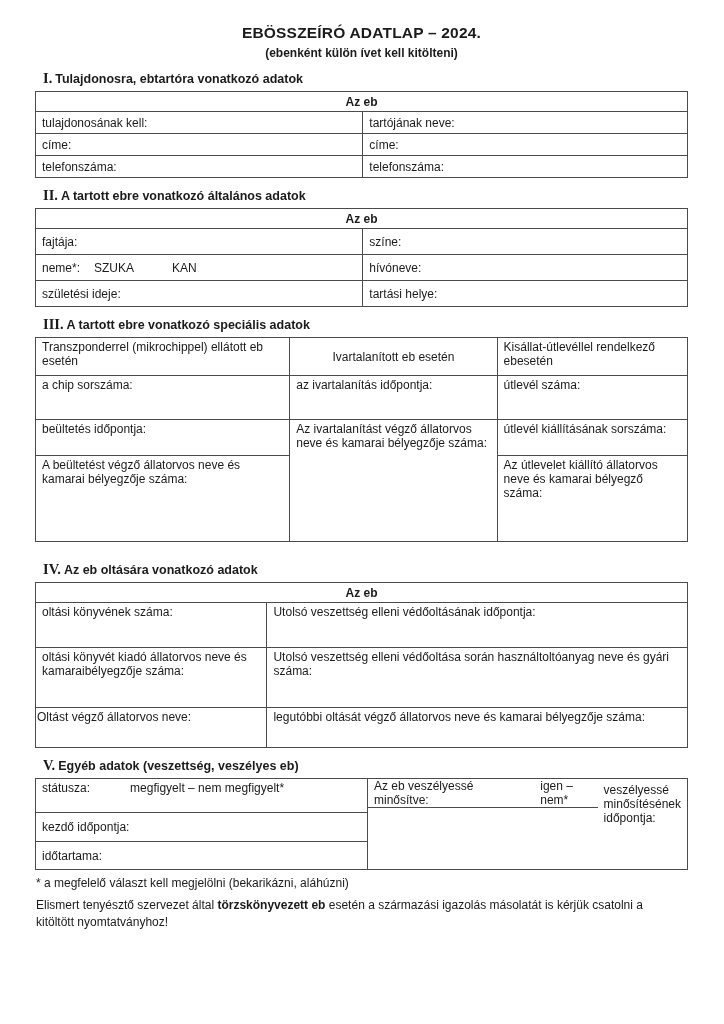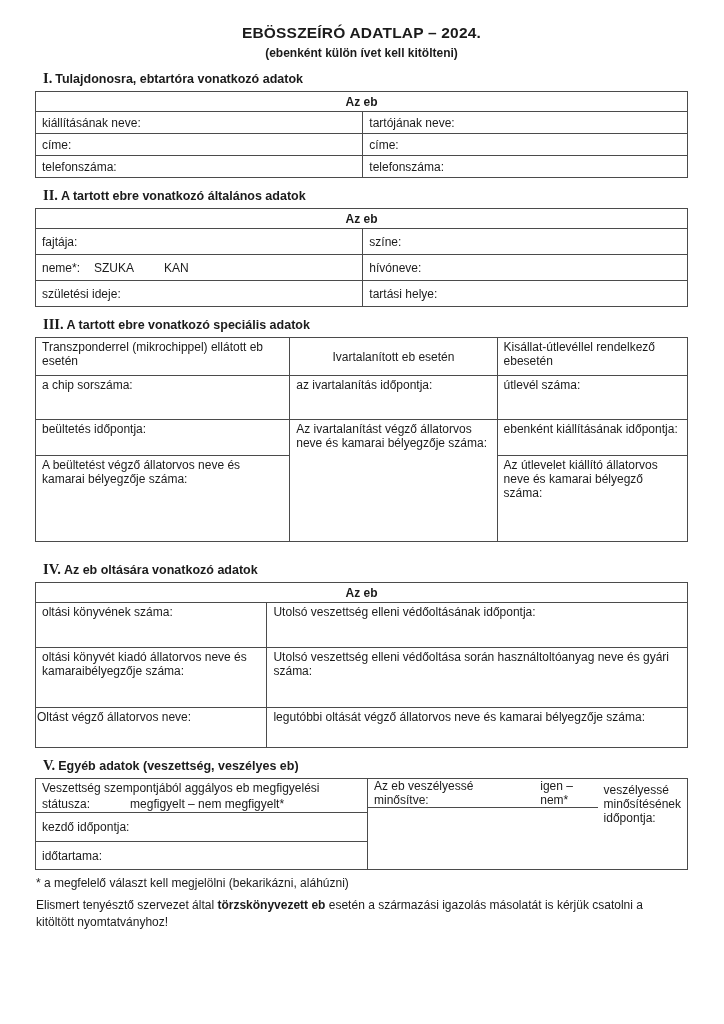--- a/index.html
+++ b/index.html
@@ -18,21 +18,21 @@
 
   table.tbl { width:100%; border-collapse:collapse; table-layout:fixed; }
   table.tbl th, table.tbl td { border:1px solid #4b4b4b; font-size:12px; font-weight:normal; padding:2px 6px; }
   table.tbl th.azeb { text-align:center; font-weight:bold; height:20px; }
 
   .tbl1 td { height:22px; vertical-align:middle; }
   .tbl1 col.c1, .tbl2 col.c1 { width:50.2%; }
 
   .tbl2 td { height:26px; vertical-align:middle; }
   .opt1 { margin-left:14px; }
-  .opt2 { margin-left:30px; }
+  .opt2 { margin-left:38px; }
 
   .tbl3 col.c1 { width:39%; } .tbl3 col.c2 { width:31.8%; }
   .tbl3 th { font-weight:bold; vertical-align:top; text-align:left; height:38px; padding-top:3px; }
   .tbl3 th.center { text-align:center; vertical-align:middle; }
   .tbl3 td { vertical-align:top; padding-top:3px;margin-top:7px; }
   .tbl3 .r1 td { height:44px; }
   .tbl3 .r2 td { height:36px; }
   .tbl3 .r3 td { height:86px; }
 
   .tbl4 col.c1 { width:35.5%; }
@@ -70,21 +70,21 @@
   <table class="tbl tbl1">
     <colgroup>
         <col class="c1">
         <col>
       </colgroup>
     <tbody>
         <tr>
           <th class="azeb" colspan="2">Az eb</th>
         </tr>
     <tr>
-          <td>kiállításának neve:</td>
+          <td>tulajdonosának kell:</td>
           <td>tartójának neve:</td>
         </tr>
     <tr>
           <td>címe:</td>
           <td>címe:</td>
         </tr>
     <tr>
           <td>telefonszáma:</td>
           <td>telefonszáma:</td>
         </tr>
@@ -136,21 +136,21 @@
       <th>Kisállat-útlevéllel rendelkező ebesetén</th>
     </tr>
     <tr class="r1">
       <td>a chip sorszáma:</td>
       <td>az ivartalanítás időpontja:</td>
       <td>útlevél száma:</td>
     </tr>
     <tr class="r2">
       <td>beültetés időpontja:</td>
       <td rowspan="2">Az ivartalanítást végző állatorvos neve és kamarai bélyegzője száma:</td>
-      <td>ebenként kiállításának időpontja:</td>
+      <td>útlevél kiállításának sorszáma:</td>
     </tr>
     <tr class="r3">
       <td>A beültetést végző állatorvos neve és kamarai bélyegzője száma:</td>
       <td>Az útlevelet kiállító állatorvos neve és kamarai bélyegző száma:</td>
     </tr>
   </tbody>
     </table>
 
   <div class="sec-heading" style="margin-top:19px;">
     <span class="numeral">IV.</span><span>Az eb oltására vonatkozó adatok</span>
@@ -178,21 +178,20 @@
     </tr>
   </tbody>
     </table>
 
   <div class="sec-heading">
     <span class="numeral">V.</span><span>Egyéb adatok (veszettség, veszélyes eb)</span>
   </div>
   <div class="tbl5">
     <div class="t5-left">
       <div class="t5-cell t5-l1">
-        <div><span>Veszettség szempontjából aggályos eb megfigyelési</span></div>
         <div><span>státusza:</span><span class="gap40">megfigyelt – nem megfigyelt*</span></div>
       </div>
       <div class="t5-cell t5-l2">kezdő időpontja:</div>
       <div class="t5-cell t5-l3">időtartama:</div>
     </div>
     <div class="t5-right">
       <div class="t5-cell t5-r1">
         <span>Az eb veszélyessé minősítve:</span>
           <span class="gap40">igen – nem*</span>
       </div>

